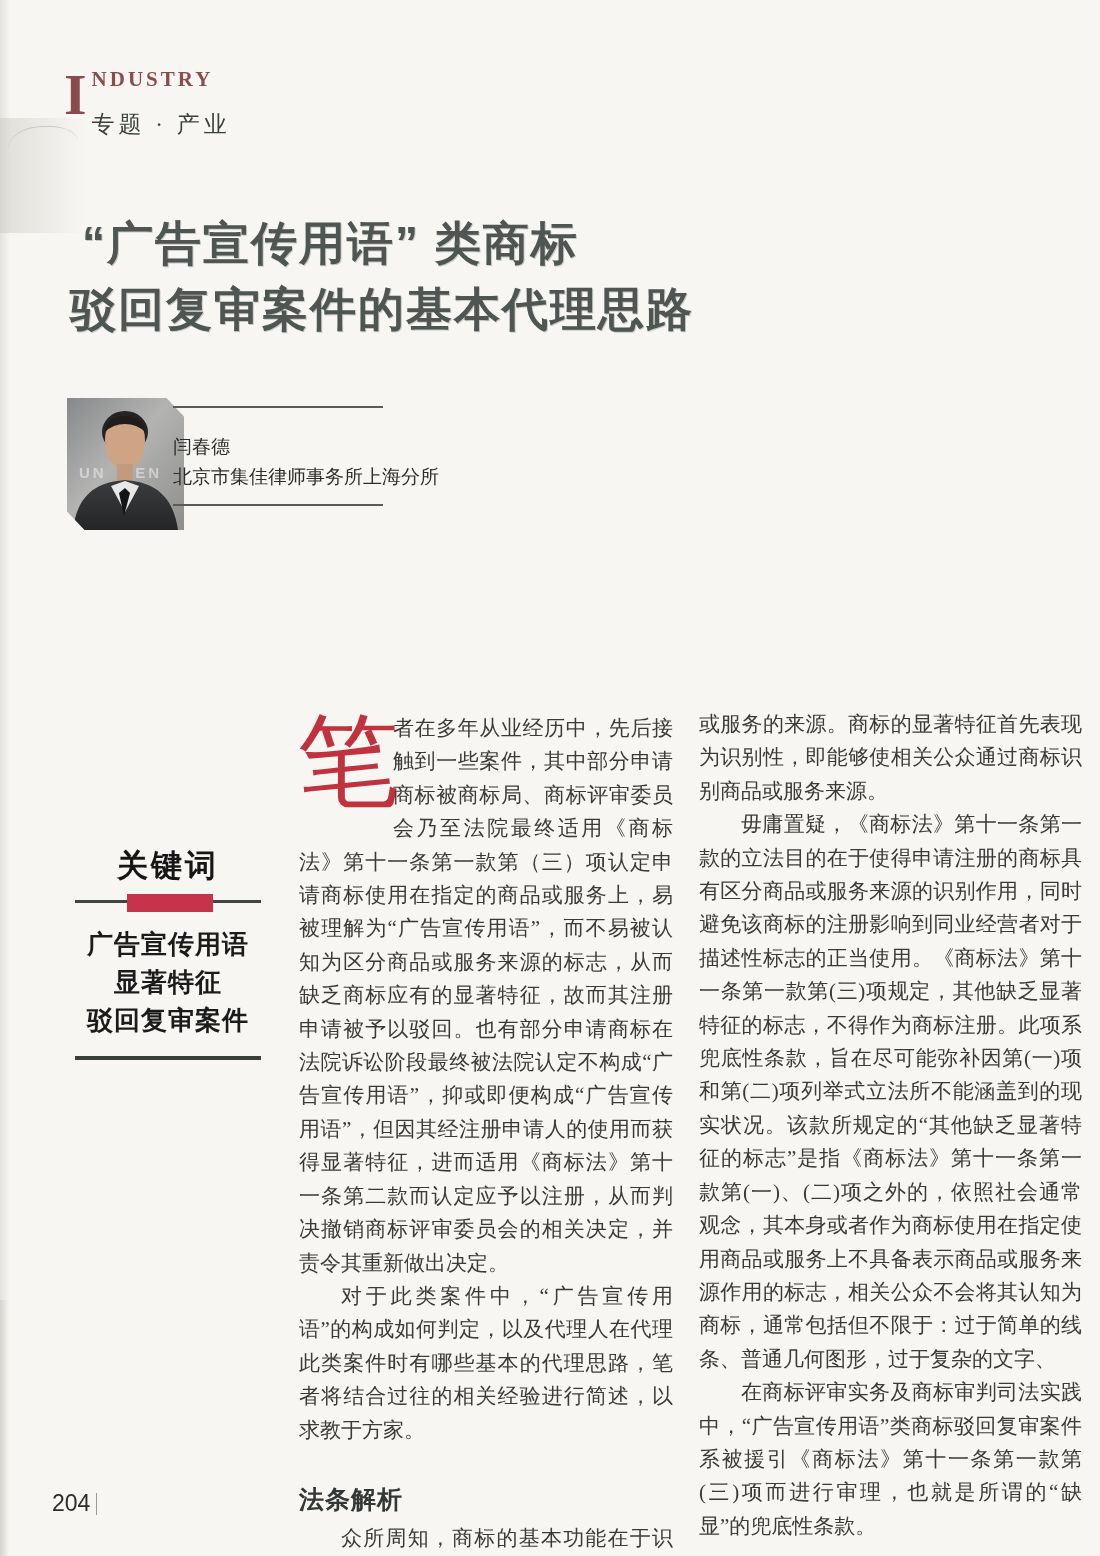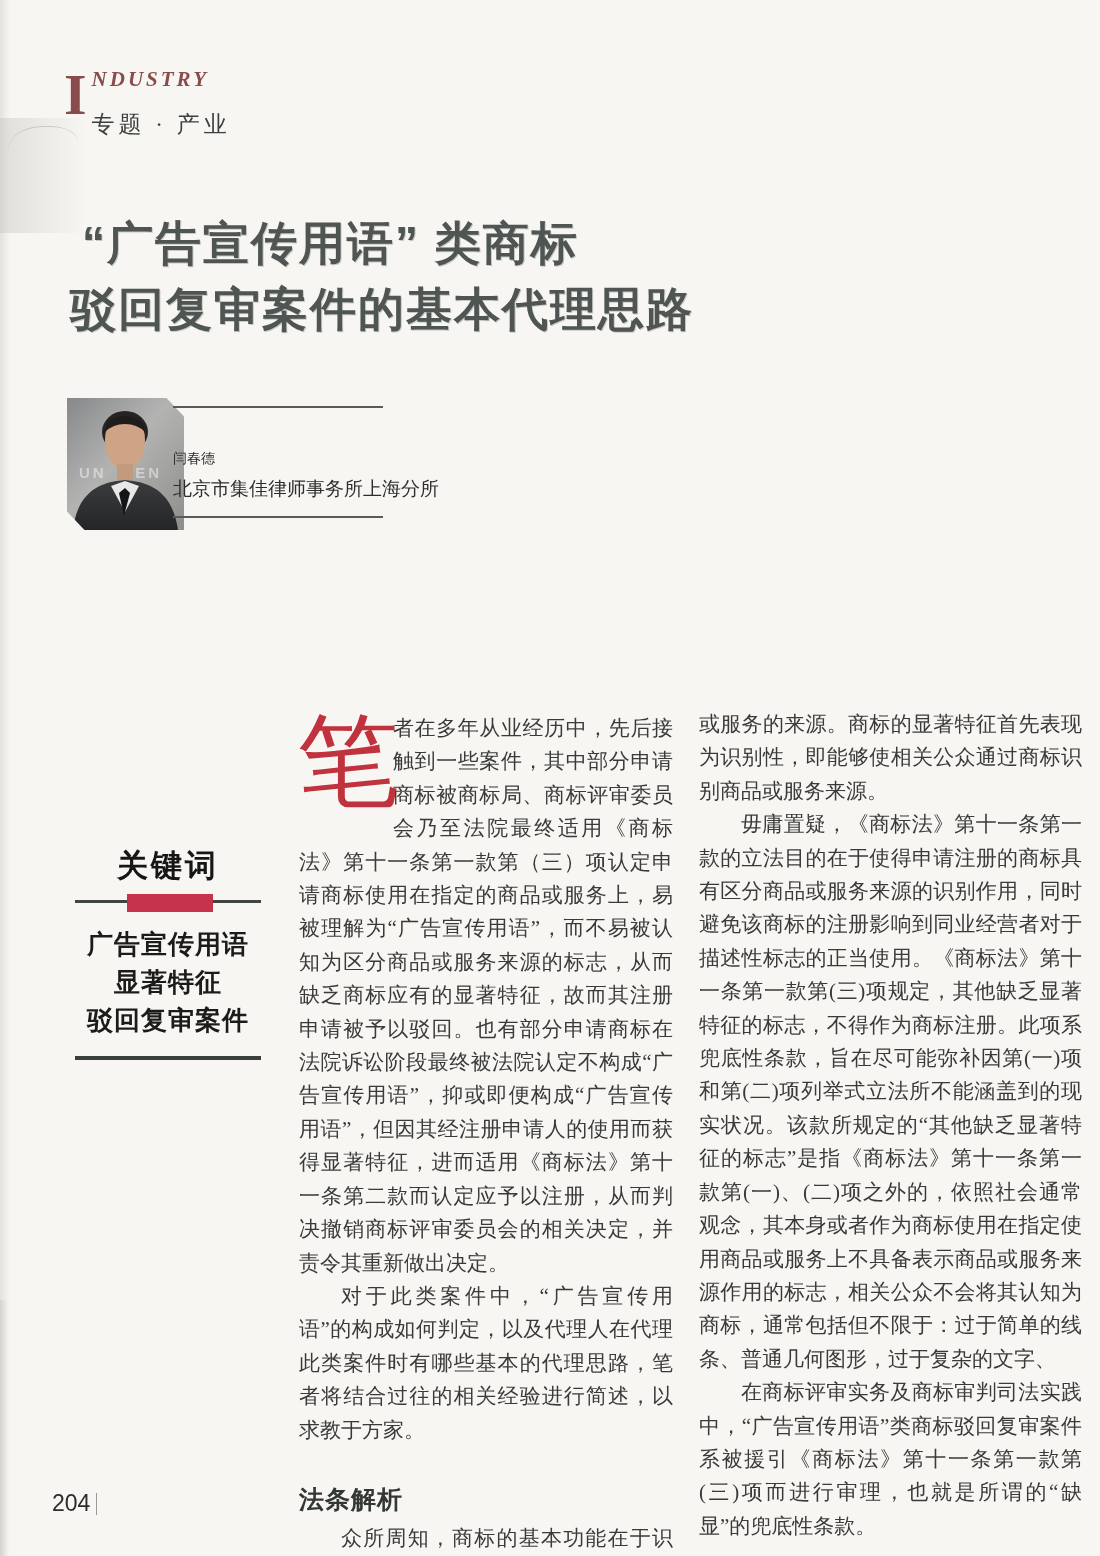--- a/index.html
+++ b/index.html
@@ -57,22 +57,22 @@
   .article-title .t2 { display:block; }
   
   .author-photo {
     position:absolute; left:67px; top:398px; width:117px; height:132px;
     clip-path:polygon(0 0, 85% 0, 100% 14%, 100% 100%, 15% 100%, 0 86%);
   }
   .author-info { position:absolute; left:173px; top:406px; width:210px; }
   .author-info .rule { height:0; border-top:2px solid #5a5a58; }
   .author-info .rule.bottom { margin-top:14px; }
   .author-name {
-    font-family:Liberation Mono, monospace;
-    font-size:14px; color:#2d2d2d; margin-top:38px; line-height:26px;
+    font-family:Liberation Sans, sans-serif;
+    font-size:19px; color:#2d2d2d; margin-top:26px; line-height:26px;
   }
   .author-affil {
     font-family:Liberation Sans, sans-serif;
     font-size:19px; color:#2d2d2d; margin-top:4px; line-height:26px; white-space:nowrap;
   }
   
   .keywords { position:absolute; left:75px; top:846px; width:186px; text-align:center; }
   .kw-title {
     font-family:"Liberation Serif", serif;
     font-weight:700; font-size:31px; color:#161616; letter-spacing:3px; line-height:40px;
@@ -121,21 +121,21 @@
 <body>
 
 <div class="scan-edge-left"></div>
 <div class="scan-patch"></div>
 <div class="scan-squiggle"></div>
 <div class="scan-mark-b"></div>
 
 <div class="mag-header">
   <span class="big-i">I</span>
   <span class="hdr-right">
-    <span class="hdr-en" style="display:block;font-style:italic;">NDUSTRY</span>
+    <span class="hdr-en" style="display:block;">NDUSTRY</span>
     <span class="hdr-cn" style="display:block;">专题 · 产业</span>
   </span>
 </div>
 
 <h1 class="article-title">
   <span class="t1">“广告宣传用语” 类商标</span>
   <span class="t2">驳回复审案件的基本代理思路</span>
 </h1>
 
 <div class="author-photo">

